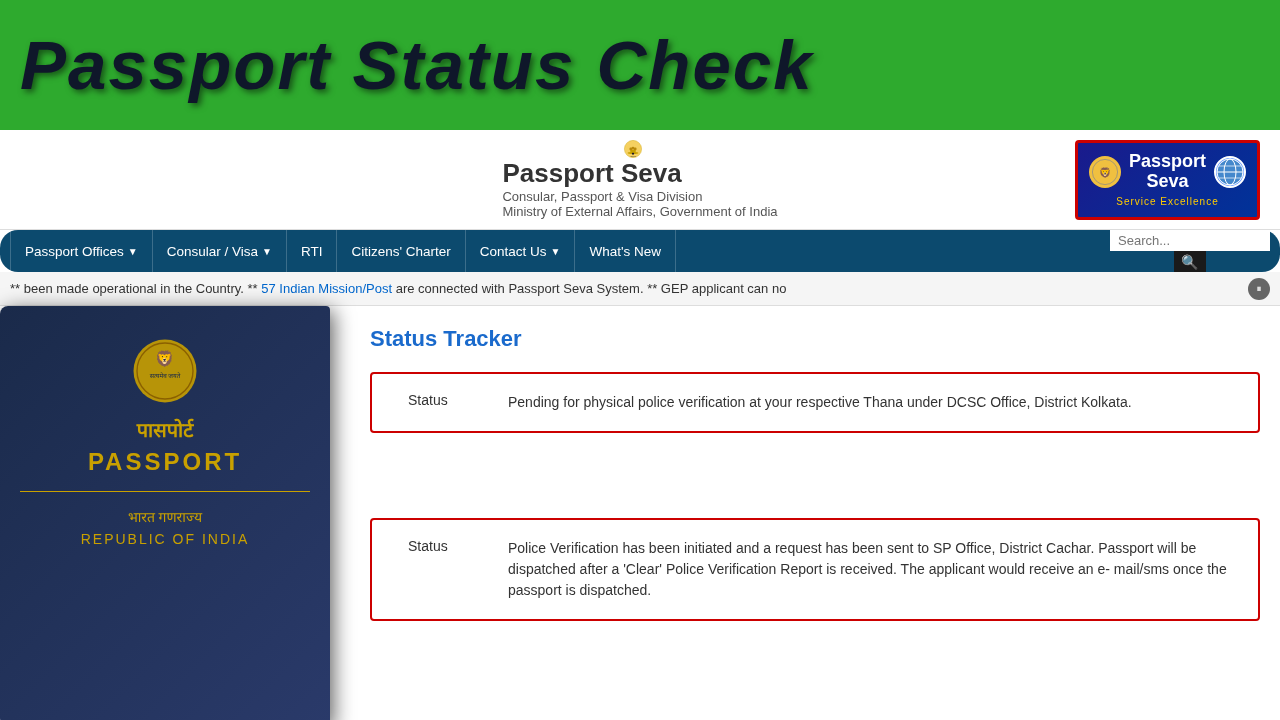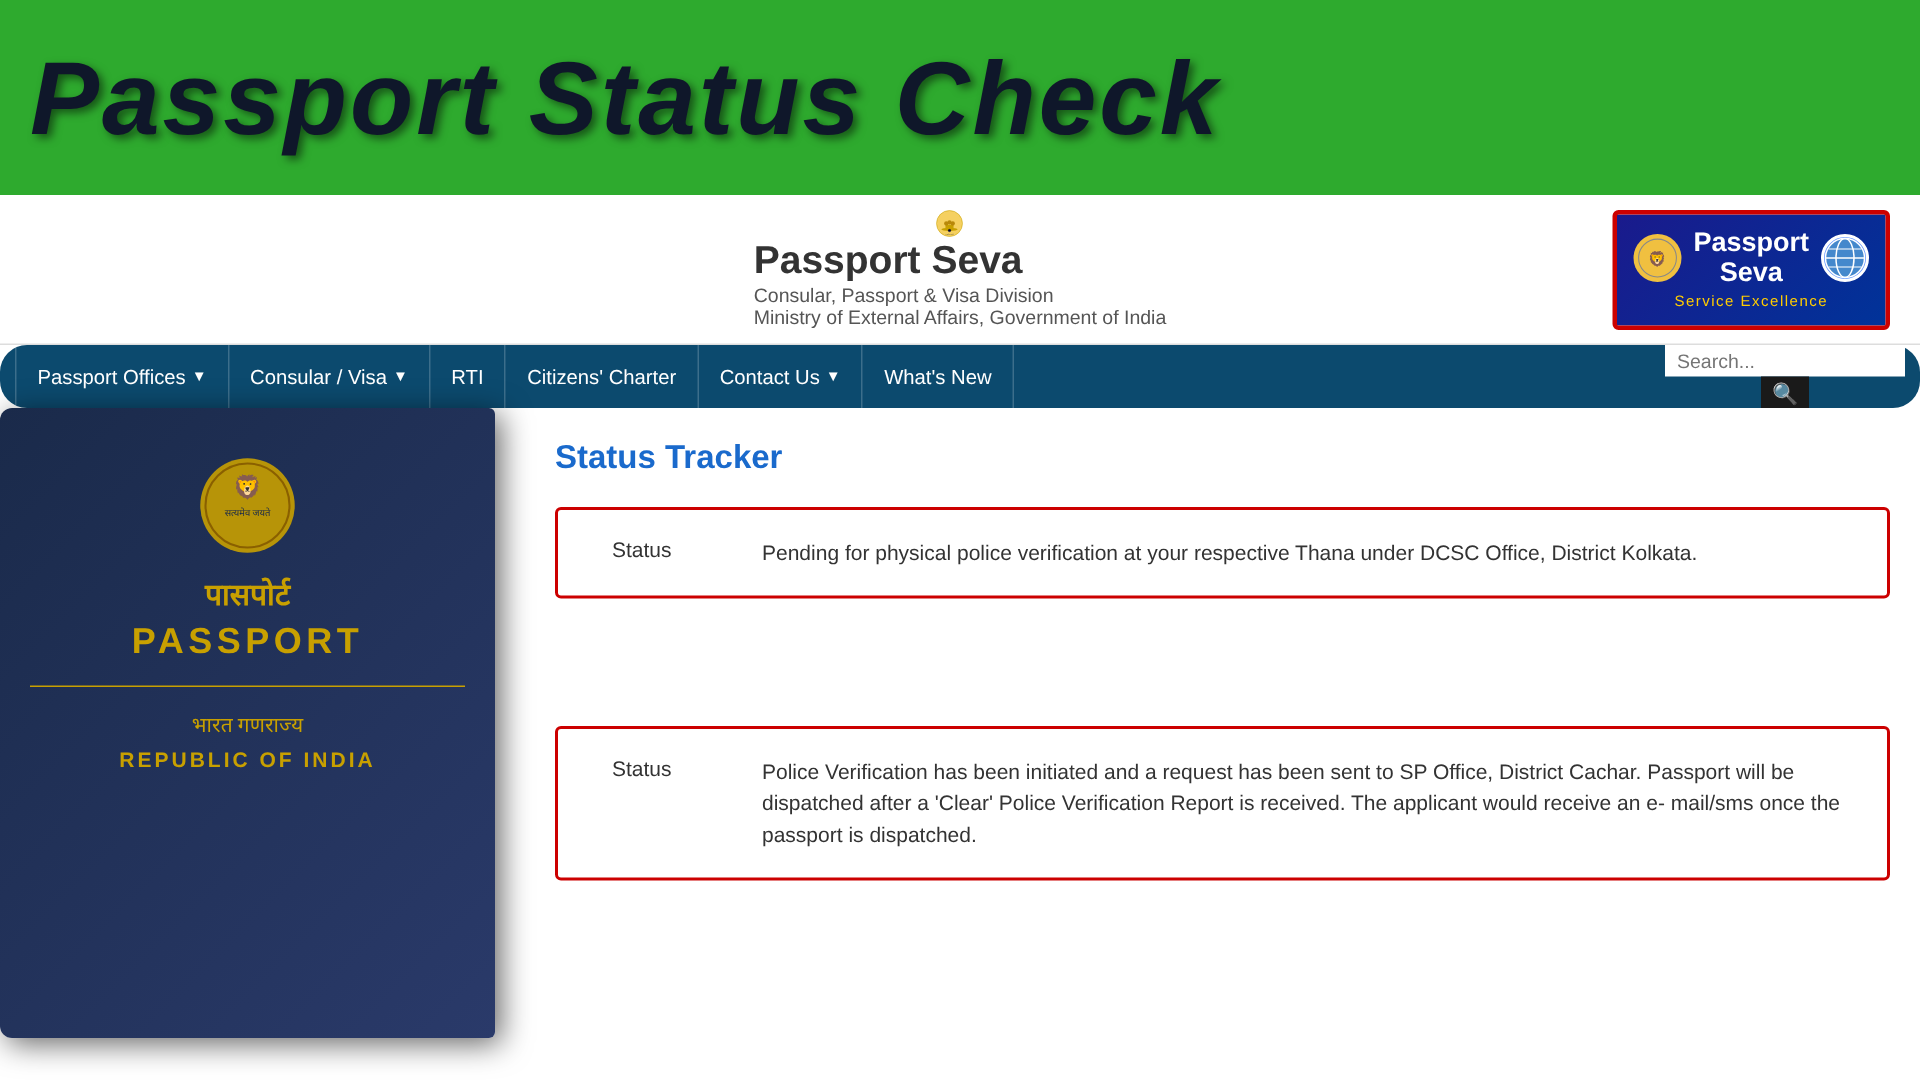--- a/index.html
+++ b/index.html
@@ -322,40 +322,48 @@
       <div class="nav-item">
         <span>What's New</span>
       </div>
     </div>
     <div class="nav-search">
       <input type="text" style="height: 28px; width: 160px; border: none; padding: 0px 8px; font-size: 13px; outline: none; color: rgb(153, 153, 153);" placeholder="Search...">
       <button class="nav-search-btn">🔍</button>
     </div>
   </div>
 
+  <div class="ticker">
+    <span class="ticker-text">
+      <span> ** been made operational in the Country. ** </span>
+      <a href="#">57 Indian Mission/Post</a>
+      <span> are connected with Passport Seva System. ** GEP applicant can no</span>
+    </span>
+    <button class="ticker-pause">⏸</button>
+  </div>
 
   <div style="position:relative; background:#fff;">
 
     <div style="position:absolute;left:0;top:0;width:330px;height:420px;z-index:20;background:linear-gradient(135deg,#1a2a4a,#2a3a6a);border-radius:8px 4px 4px 8px;box-shadow:4px 4px 20px rgba(0,0,0,0.6);overflow:hidden;">
 
       <div style="padding:20px;color:#c8a000;text-align:center;">
 
         <div style="margin:10px auto;width:70px;height:70px;">
           <svg width="70" height="70" viewBox="0 0 100 100">
             <circle cx="50" cy="50" r="45" fill="#c8a000" opacity="0.9"></circle>
             <circle cx="50" cy="50" r="40" fill="none" stroke="#8a6000" stroke-width="2"></circle>
             <text x="50" y="40" font-size="22" text-anchor="middle" fill="#1a2a4a">🦁</text>
             <text x="50" y="60" font-size="9" text-anchor="middle" fill="#1a2a4a" font-family="serif">सत्यमेव जयते</text>
           </svg>
         </div>
         <div style="font-size:20px;font-weight:bold;color:#c8a000;font-family:serif;margin-bottom:5px;">पासपोर्ट</div>
         <div style="font-size:24px;font-weight:bold;color:#c8a000;letter-spacing:3px;margin-bottom:15px;">PASSPORT</div>
         <div style="border-top:1px solid #c8a000;padding-top:15px;">
           <div style="font-size:14px;color:#c8a000;font-family:serif;">भारत गणराज्य</div>
-          <div style="font-size:14px;color:#c8a000;letter-spacing:2px;margin-top:5px;font-weight:bold;">REPUBLIC OF INDIA</div>
+          <div style="font-size:14px;color:#c8a000;letter-spacing:2px;margin-top:5px;">REPUBLIC OF INDIA</div>
         </div>
       </div>
     </div>
 
     <div style="margin-left:350px;padding:20px 20px 20px 20px;">
       <div class="status-tracker-title" style="margin-left:0;">Status Tracker</div>
 
       <div class="status-card" style="margin-left:0;margin-bottom:25px;">
         <div class="status-card-row">
           <span class="status-label">Status</span>

